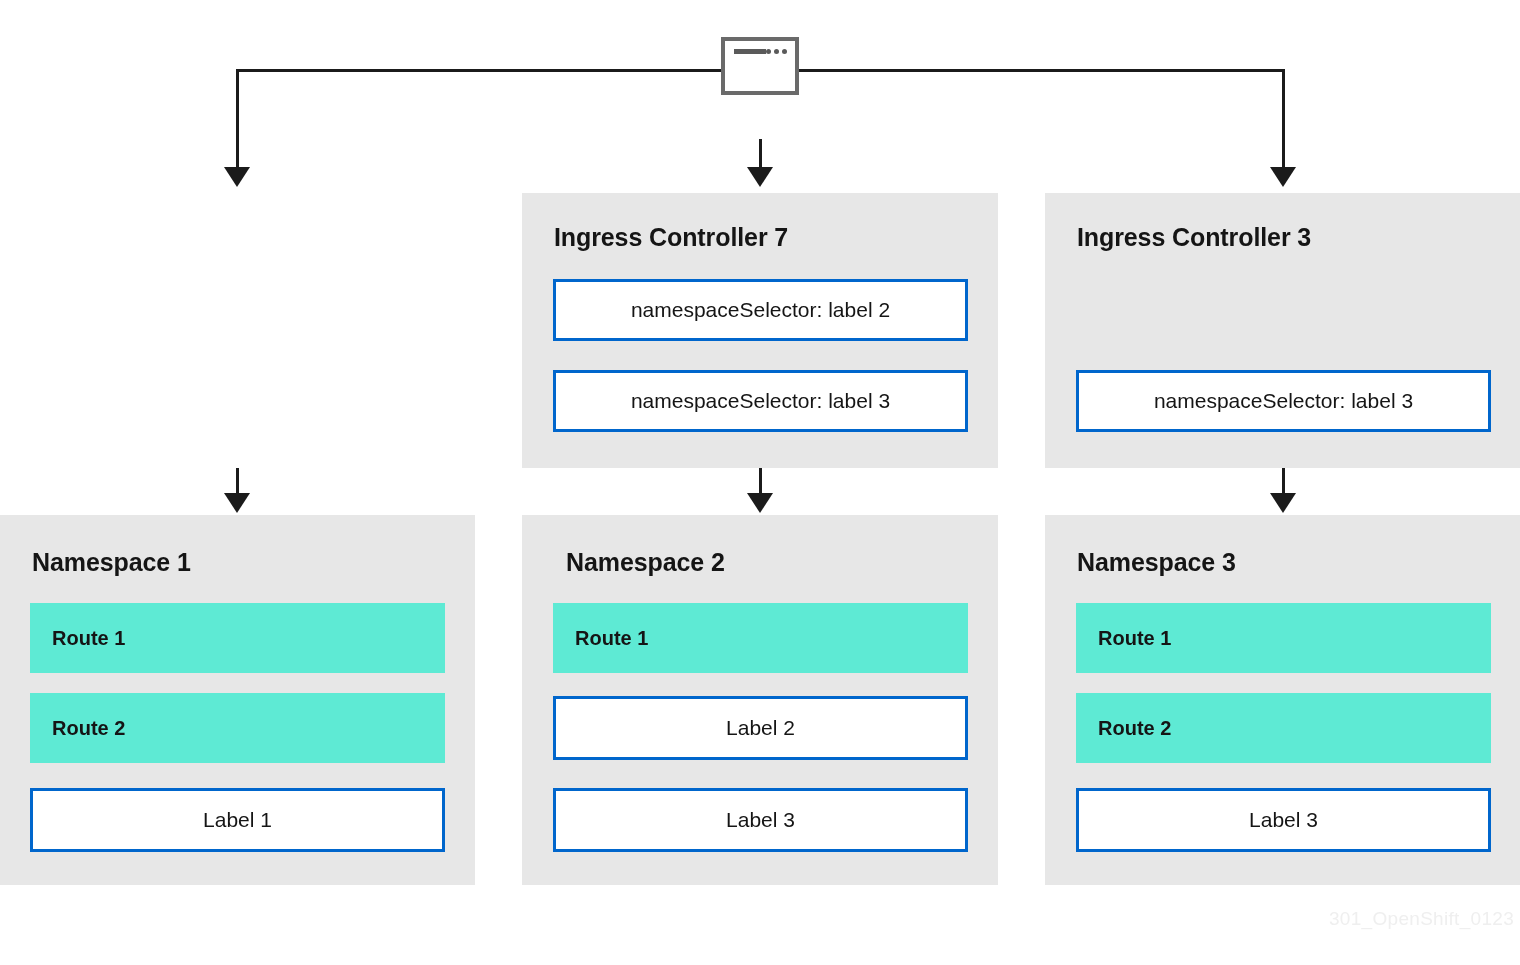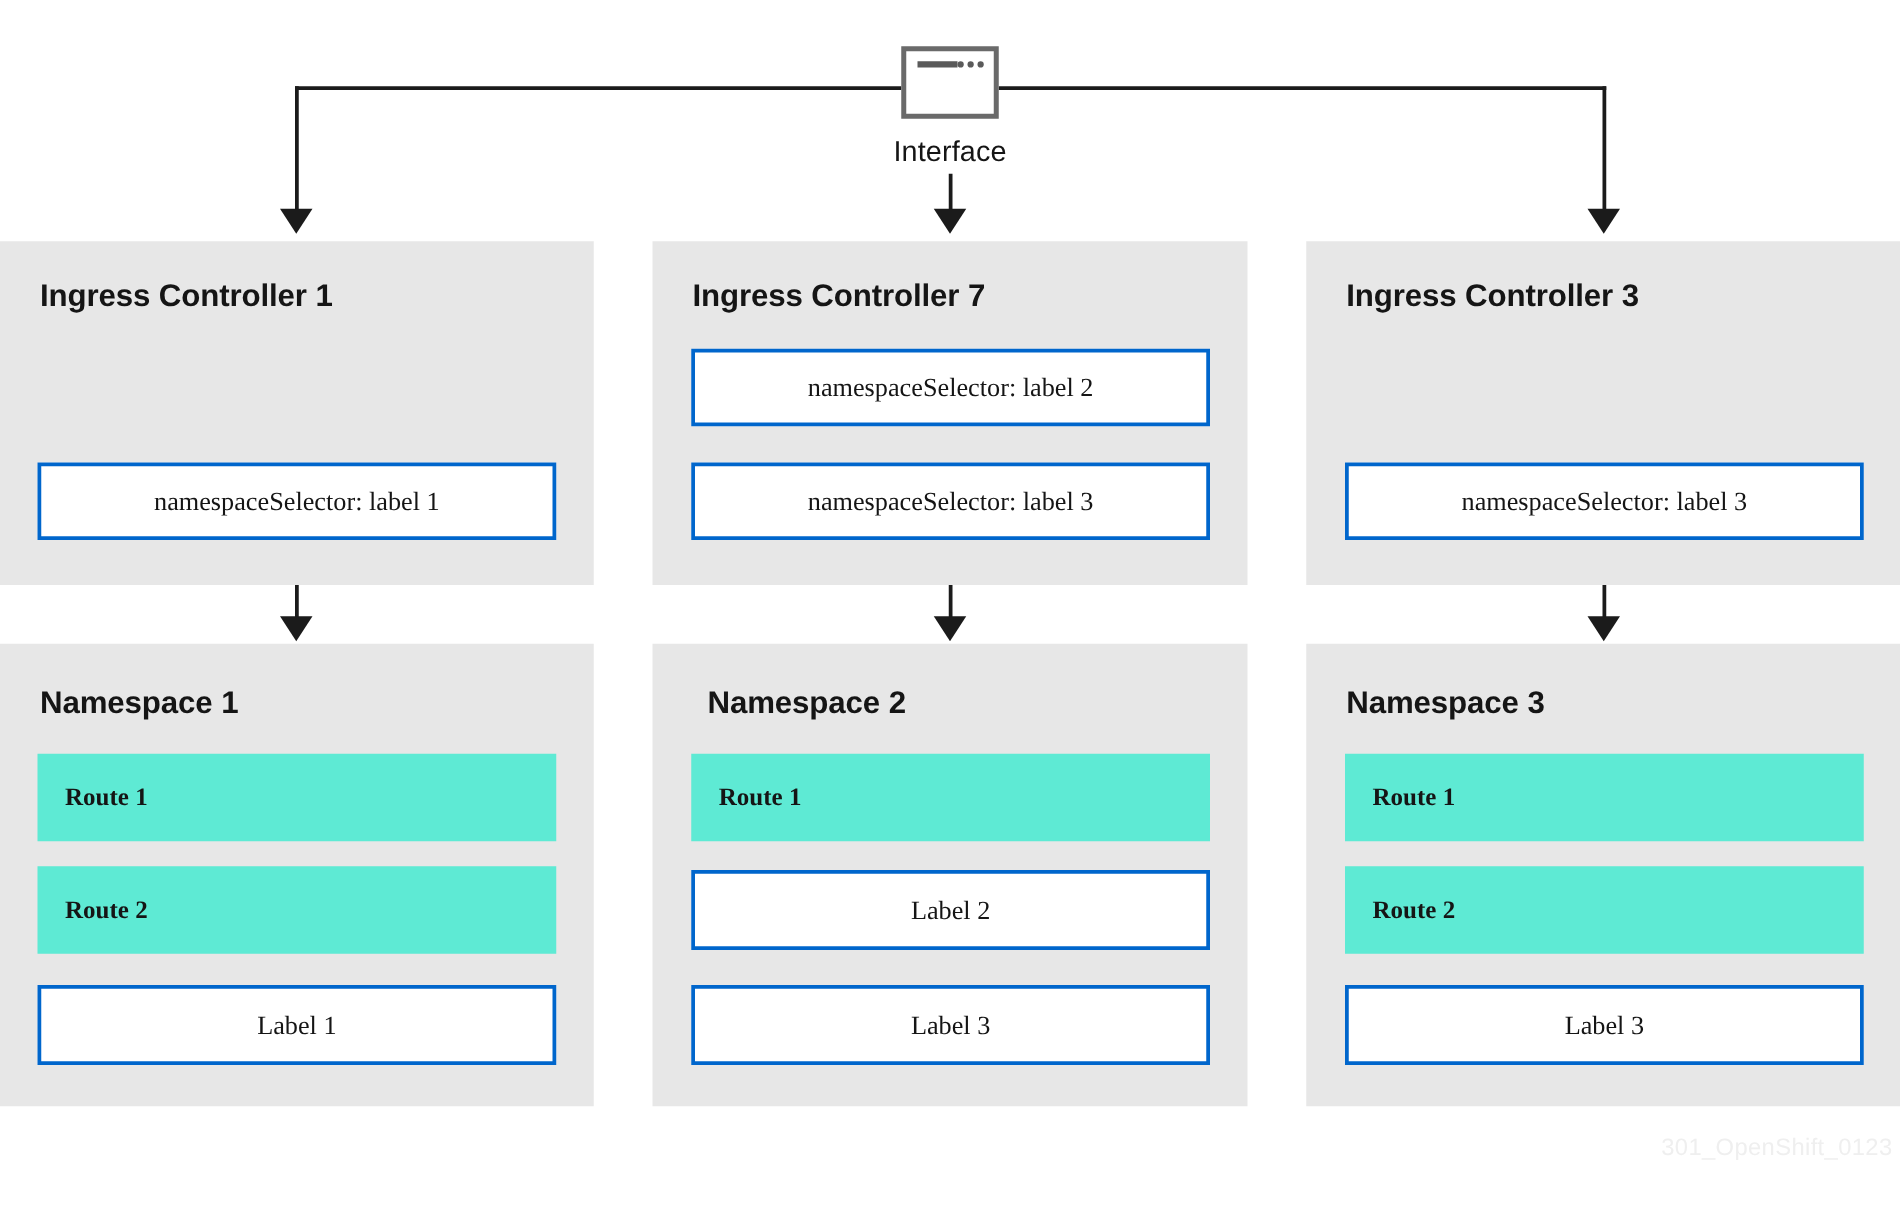--- a/index.html
+++ b/index.html
@@ -109,21 +109,20 @@
   
   .col1 { left: 0px;    width: 475px; }
   .col2 { left: 522px;  width: 476px; }
   .col3 { left: 1045px; width: 525px; }
 
   
   .ctrl-panel .inner,
   .ns-panel .inner {
     position: absolute;
     box-sizing: border-box;
-    font-family: Liberation Serif, serif;
   }
 
   
   .chip {
     background: #ffffff;
     border: 3px solid #0066cc;
     display: flex;
     align-items: center;
     justify-content: center;
     font-size: 21px;
@@ -171,35 +170,30 @@
   <div class="arrowhead" style="left:1270px; top:167px;"></div>
 
   <div class="iface-icon">
     <div class="iface-bar"></div>
     <div class="iface-dots">
       <i></i>
         <i></i>
         <i></i>
     </div>
   </div>
-  <div class="iface-label">Interface</div>
 
   <div class="conn conn-v" style="left:236px; top:468px; height:27px;"></div>
   <div class="arrowhead" style="left:224px; top:493px;"></div>
 
   <div class="conn conn-v" style="left:759px; top:468px; height:27px;"></div>
   <div class="arrowhead" style="left:747px; top:493px;"></div>
 
   <div class="conn conn-v" style="left:1282px; top:468px; height:27px;"></div>
   <div class="arrowhead" style="left:1270px; top:493px;"></div>
 
-  <div class="panel ctrl-panel col1">
-    <div class="panel-title" style="left:32px;">Ingress Controller 1</div>
-    <div class="inner chip" style="left:30px; top:177px; width:415px; height:62px;">namespaceSelector: label 1</div>
-  </div>
 
   <div class="panel ctrl-panel col2">
     <div class="panel-title" style="left:32px;">Ingress Controller 7</div>
     <div class="inner chip" style="left:31px; top:86px; width:415px; height:62px;">namespaceSelector: label 2</div>
     <div class="inner chip" style="left:31px; top:177px; width:415px; height:62px;">namespaceSelector: label 3</div>
   </div>
 
   <div class="panel ctrl-panel col3">
     <div class="panel-title" style="left:32px;">Ingress Controller 3</div>
     <div class="inner chip" style="left:31px; top:177px; width:415px; height:62px;">namespaceSelector: label 3</div>

